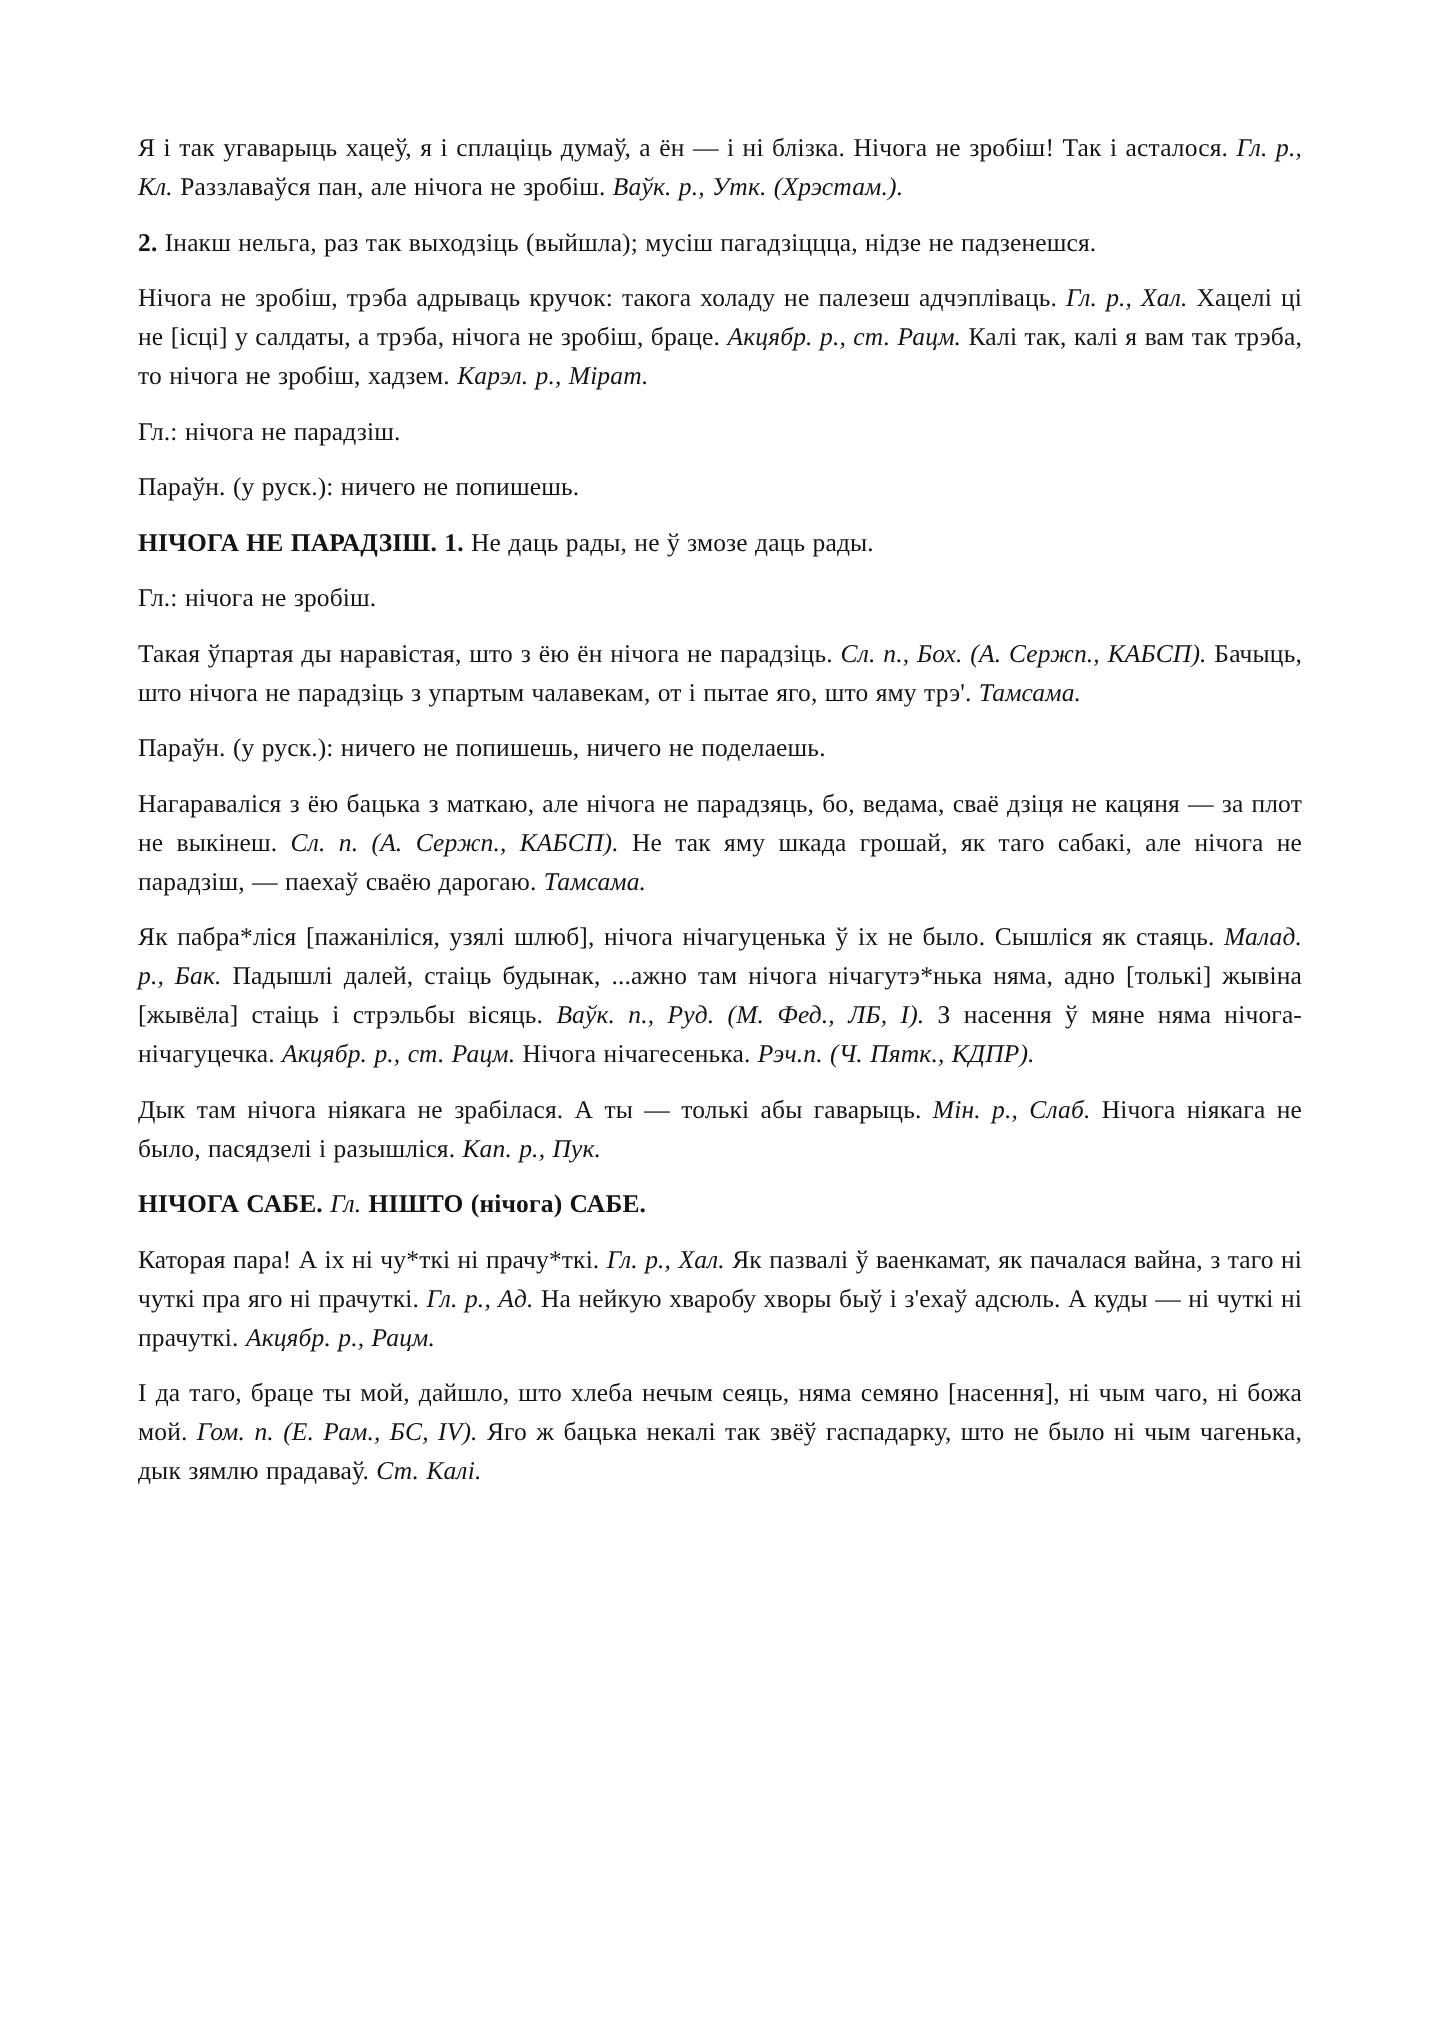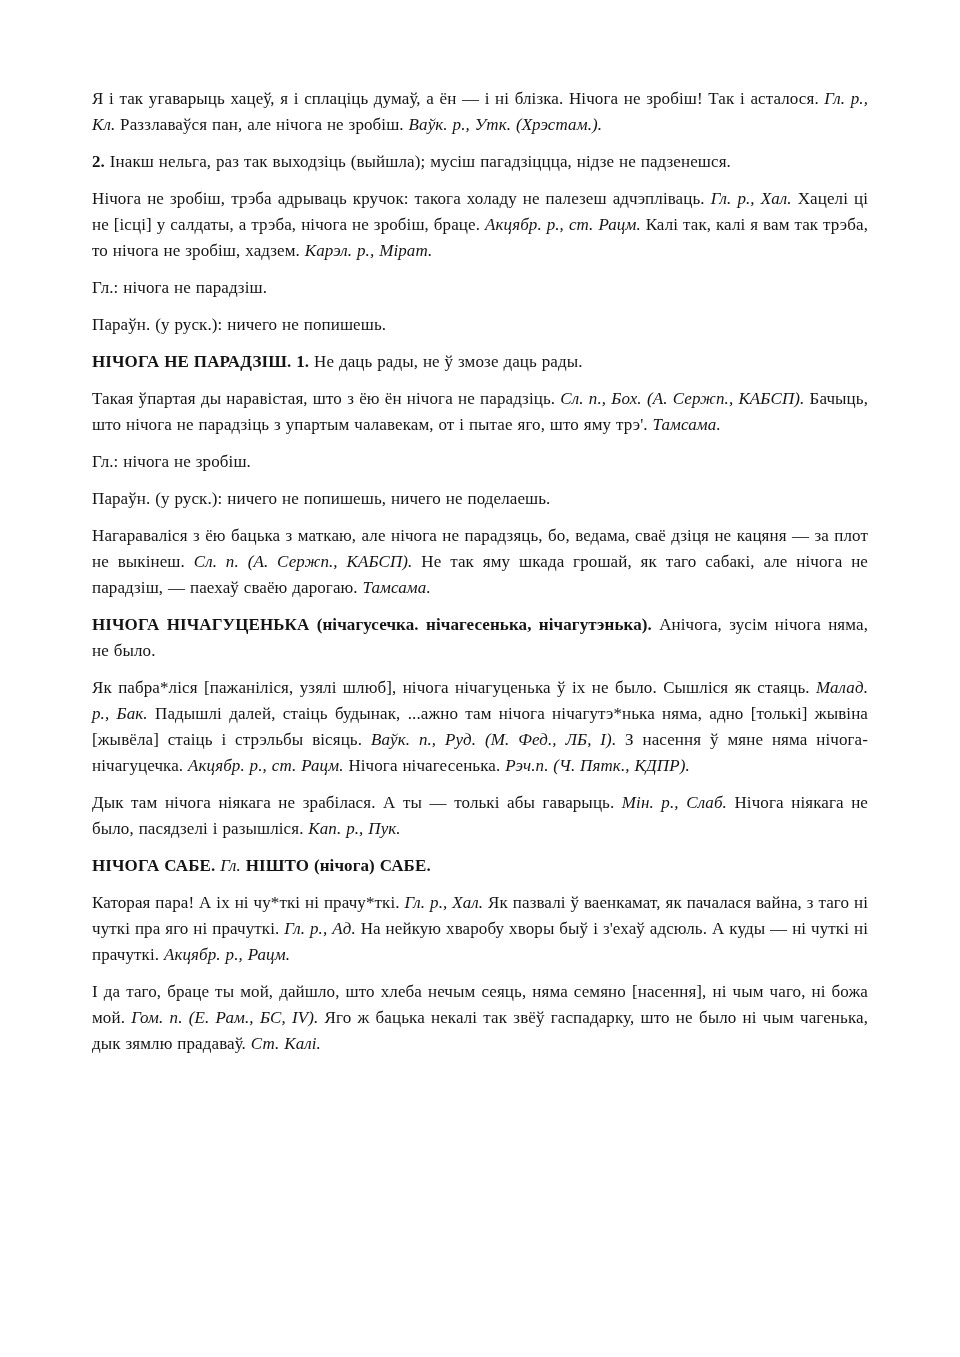--- a/index.html
+++ b/index.html
@@ -32,24 +32,23 @@
 <body>
 
 <div class="page" style="background: rgb(255, 255, 255); color: rgb(20, 20, 20);">
   <article class="page-text">
       <p><span>Я і так угаварыць хацеў, я і сплаціць думаў, а ён — і ні блізка. Нічога не зробіш! Так і асталося. </span><span class="i">Гл. р., Кл.</span><span> Раззлаваўся пан, але нічога не зробіш. </span><span class="i">Ваўк. р., Утк. (Хрэстам.).</span></p>
       <p><span class="b">2.</span><span> Інакш нельга, раз так выходзіць (выйшла); мусіш пагадзіццца, нідзе не падзенешся.</span></p>
       <p><span>Нічога не зробіш, трэба адрываць кручок: такога холаду не палезеш адчэпліваць. </span><span class="i">Гл. р., Хал.</span><span> Хацелі ці не [ісці] у салдаты, а трэба, нічога не зробіш, браце. </span><span class="i">Акцябр. р., ст. Рацм.</span><span> Калі так, калі я вам так трэба, то нічога не зробіш, хадзем. </span><span class="i">Карэл. р., Мірат.</span></p>
       <p><span>Гл.: нічога не парадзіш.</span></p>
       <p><span>Параўн. (у руск.): ничего не попишешь.</span></p>
       <p><span class="b">НІЧОГА НЕ ПАРАДЗІШ. 1.</span><span> Не даць рады, не ў змозе даць рады.</span></p>
+      <p><span>Гл.: нічога не зробіш.</span></p>
       <p><span>Такая ўпартая ды наравістая, што з ёю ён нічога не парадзіць. </span><span class="i">Сл. п., Бох. (А. Сержп., КАБСП).</span><span> Бачыць, што нічога не парадзіць з упартым чалавекам, от і пытае яго, што яму трэ'. </span><span class="i">Тамсама.</span></p>
-      <p><span>Гл.: нічога не зробіш.</span></p>
       <p><span>Параўн. (у руск.): ничего не попишешь, ничего не поделаешь.</span></p>
       <p><span>Нагараваліся з ёю бацька з маткаю, але нічога не парадзяць, бо, ведама, сваё дзіця не кацяня — за плот не выкінеш. </span><span class="i">Сл. п. (А. Сержп., КАБСП).</span><span> Не так яму шкада грошай, як таго сабакі, але нічога не парадзіш, — паехаў сваёю дарогаю. </span><span class="i">Тамсама.</span></p>
-      <p><span class="b">НІЧОГА НІЧАГУЦЕНЬКА (нічагусечка. нічагесенька, нічагутэнька).</span><span> Анічога, зусім нічога няма, не было.</span></p>
       <p><span>Як пабра*ліся [пажаніліся, узялі шлюб], нічога нічагуценька ў іх не было. Сышліся як стаяць. </span><span class="i">Малад. р., Бак.</span><span> Падышлі далей, стаіць будынак, ...ажно там нічога нічагутэ*нька няма, адно [толькі] жывіна [жывёла] стаіць і стрэльбы вісяць. </span><span class="i">Ваўк. п., Руд. (М. Фед., ЛБ, І).</span><span> З насення ў мяне няма нічога-нічагуцечка. </span><span class="i">Акцябр. р., ст. Рацм.</span><span> Нічога нічагесенька. </span><span class="i">Рэч.п. (Ч. Пятк., КДПР).</span></p>
       <p><span>Дык там нічога ніякага не зрабілася. А ты — толькі абы гаварыць. </span><span class="i">Мін. р., Слаб.</span><span> Нічога ніякага не было, пасядзелі і разышліся. </span><span class="i">Кап. р., Пук.</span></p>
       <p><span class="b">НІЧОГА САБЕ. </span><span class="i">Гл.</span><span> </span><span class="b">НІШТО (нічога) САБЕ.</span></p>
       <p><span>Каторая пара! А іх ні чу*ткі ні прачу*ткі. </span><span class="i">Гл. р., Хал.</span><span> Як пазвалі ў ваенкамат, як пачалася вайна, з таго ні чуткі пра яго ні прачуткі. </span><span class="i">Гл. р., Ад.</span><span> На нейкую хваробу хворы быў і з'ехаў адсюль. А куды — ні чуткі ні прачуткі. </span><span class="i">Акцябр. р., Рацм.</span></p>
       <p><span>І да таго, браце ты мой, дайшло, што хлеба нечым сеяць, няма семяно [насення], ні чым чаго, ні божа мой. </span><span class="i">Гом. п. (Е. Рам., БС, IV).</span><span> Яго ж бацька некалі так звёў гаспадарку, што не было ні чым чагенька, дык зямлю прадаваў. </span><span class="i">Ст. Калі.</span></p>
     </article>
 </div>
 
 </body></html>

